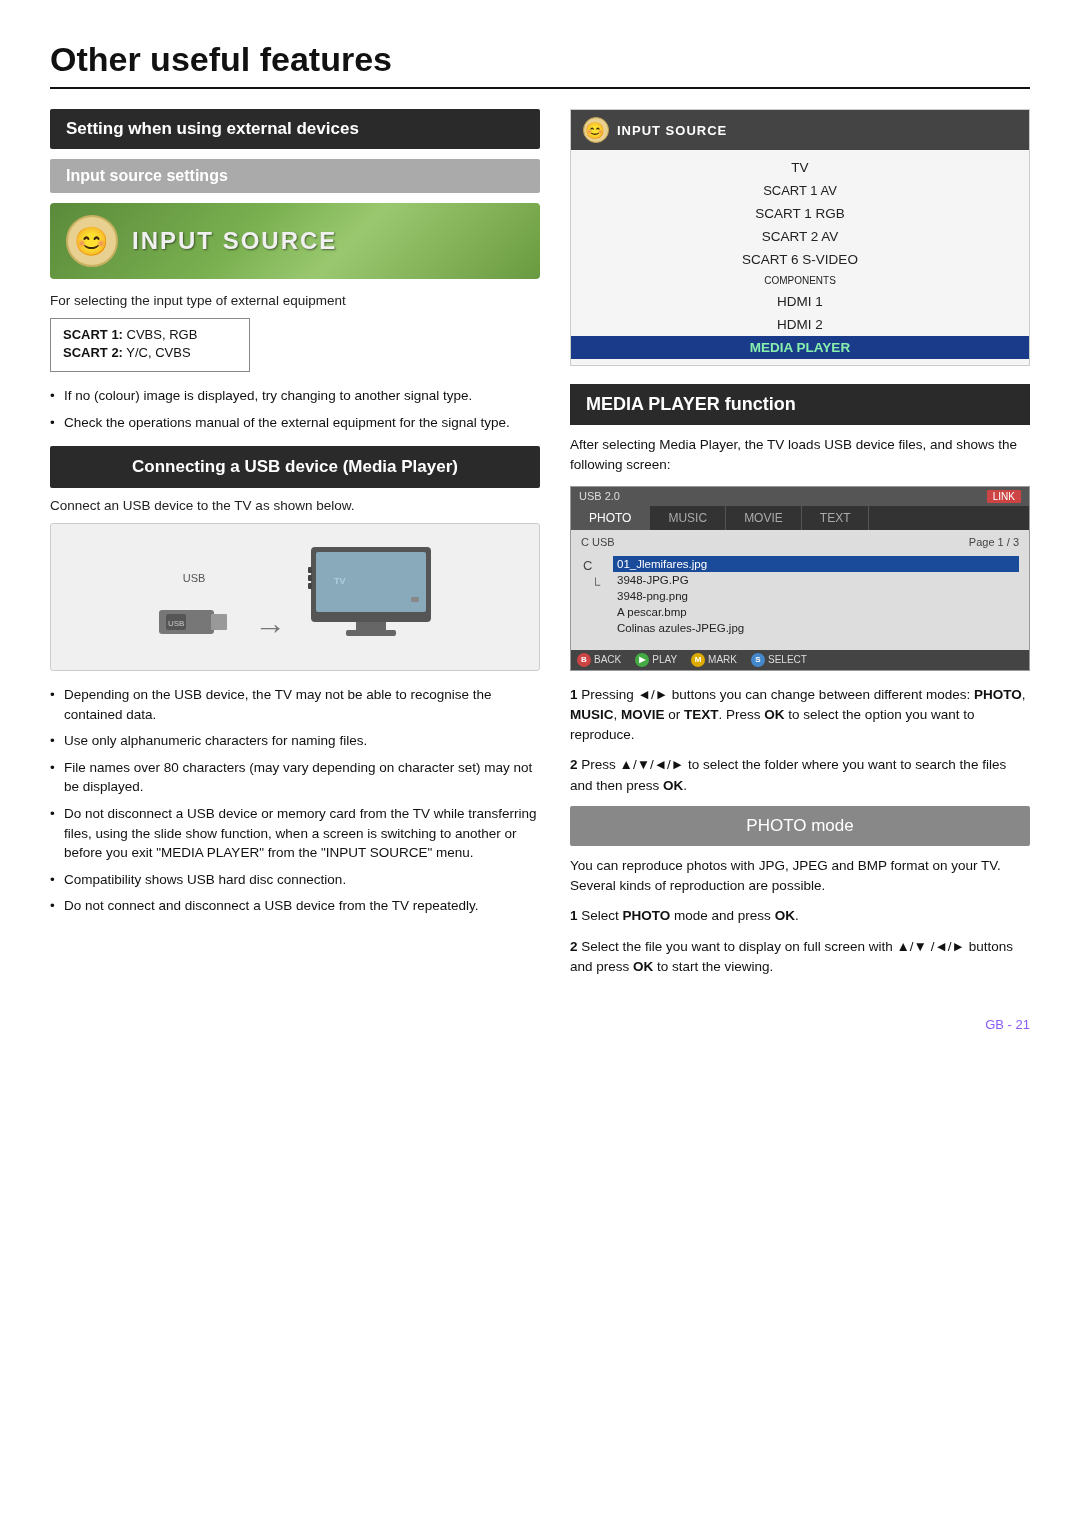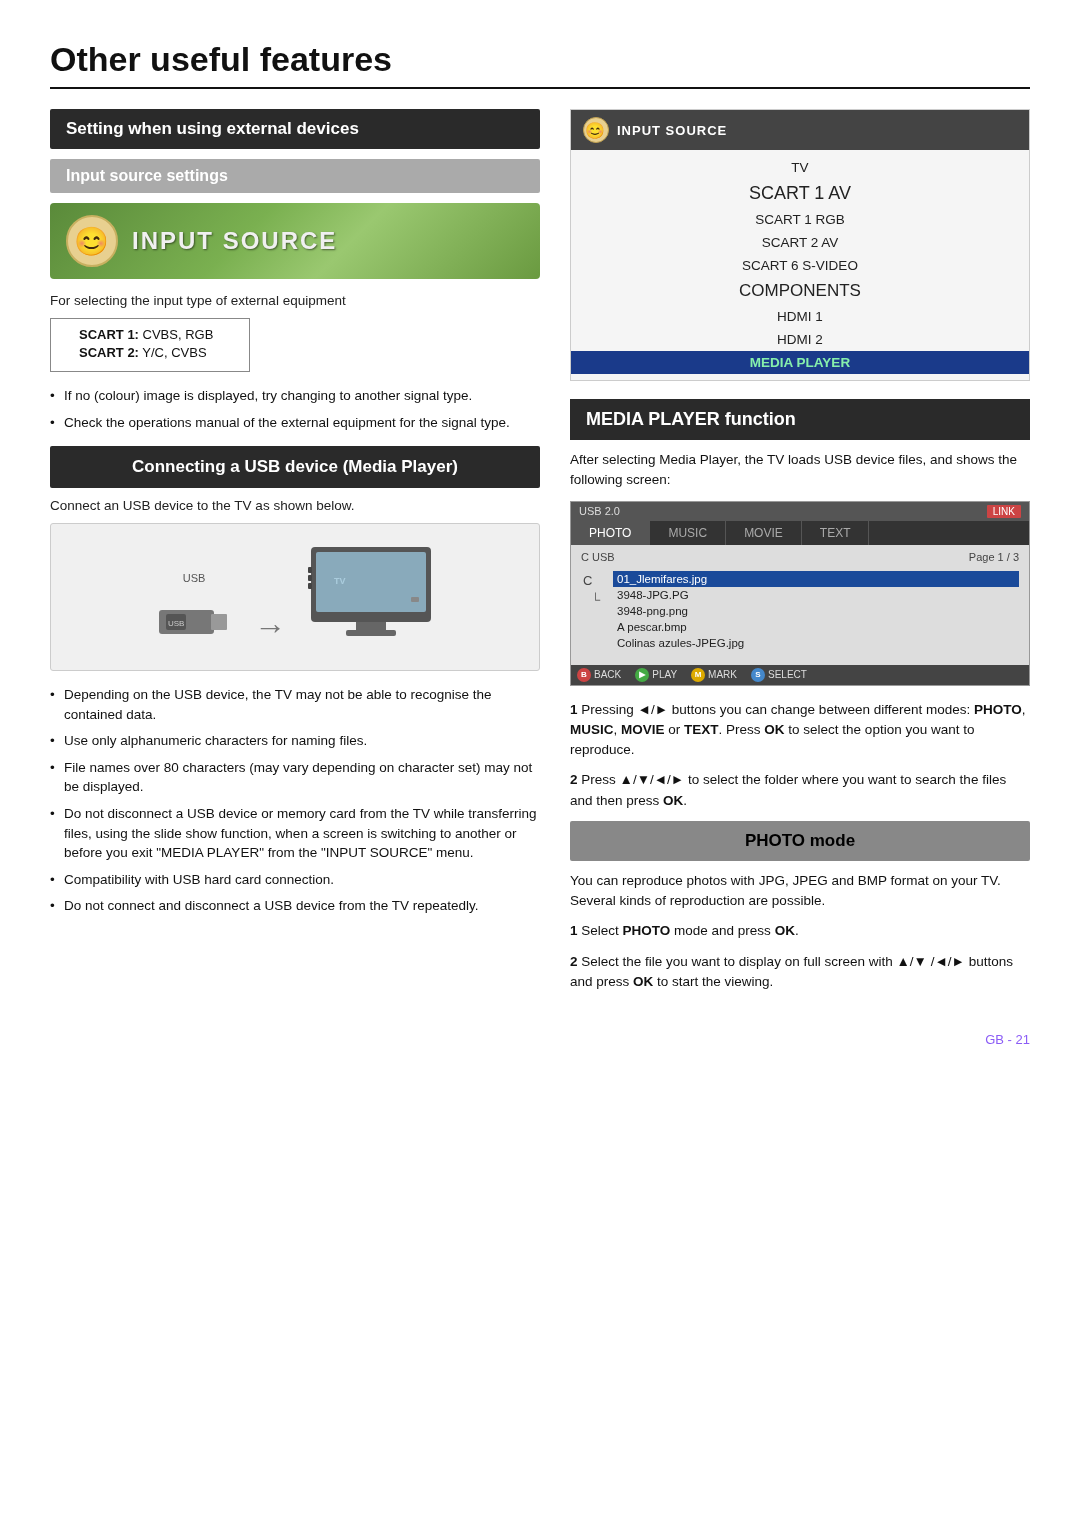--- a/index.html
+++ b/index.html
@@ -76,21 +76,21 @@
       color: #f0f0f0;
       letter-spacing: 2px;
       text-transform: uppercase;
       text-shadow: 1px 1px 2px rgba(0,0,0,0.5);
     }
 
     .small-text { font-size: 13.5px; color: #222; margin-bottom: 10px; }
 
     .scart-box {
       border: 1px solid #888;
-      padding: 8px 28px;
+      padding: 8px 12px;
       font-size: 13px;
       margin-bottom: 14px;
       display: inline-block;
       min-width: 200px;
     }
     .scart-box p { margin-bottom: 3px; }
     .scart-box strong { font-weight: bold; }
 
     .bullet-list { list-style: none; margin-bottom: 14px; }
     .bullet-list li {
@@ -233,25 +233,25 @@
       gap: 20px;
     }
 
     
     .body-text { font-size: 13.5px; line-height: 1.5; margin-bottom: 10px; }
     .body-text strong { font-weight: bold; }
 
     
     .photo-mode-header {
       background: #888;
-      color: #000000;
+      color: #ffffff;
       text-align: center;
       padding: 10px 16px;
       font-size: 17px;
-      font-weight: bold;
+      font-weight: normal;
       margin-bottom: 10px;
       border-radius: 2px;
     }
 
     
     .page-number {
       text-align: right;
       font-size: 13px;
       margin-top: 30px;
       color: #8b5cf6;
@@ -343,39 +343,39 @@
         </div>
       </div>
     </div>
 
     
     <ul class="bullet-list">
       <li>Depending on the USB device, the TV may not be able to recognise the contained data.</li>
       <li>Use only alphanumeric characters for naming files.</li>
       <li>File names over 80 characters (may vary depending on character set) may not be displayed.</li>
       <li>Do not disconnect a USB device or memory card from the TV while transferring files, using the slide show function, when a screen is switching to another or before you exit "MEDIA PLAYER" from the "INPUT SOURCE" menu.</li>
-      <li>Compatibility with USB hard card connection.</li>
+      <li>Compatibility shows USB hard disc connection.</li>
       <li>Do not connect and disconnect a USB device from the TV repeatedly.</li>
     </ul>
   </div>
 
   <div class="right-col">
 
     <div class="input-source-menu">
       <div class="menu-header">
         <div class="smiley-small">😊</div>
         <span>INPUT SOURCE</span>
       </div>
       <ul>
         <li style="text-align:center;padding:4px 12px;font-size:13.5px;">TV</li>
-        <li style="text-align:center;padding:4px 12px;font-size:18px;">SCART 1 AV</li>
+        <li style="text-align:center;padding:4px 12px;font-size:13px;">SCART 1 AV</li>
         <li style="text-align:center;padding:4px 12px;font-size:13.5px;">SCART 1 RGB</li>
         <li style="text-align:center;padding:4px 12px;font-size:13.5px;">SCART 2 AV</li>
         <li style="text-align:center;padding:4px 12px;font-size:13.5px;">SCART 6 S-VIDEO</li>
-        <li style="text-align:center;padding:4px 12px;font-size:17px;">COMPONENTS</li>
+        <li style="text-align:center;padding:4px 12px;font-size:10px;">COMPONENTS</li>
         <li style="text-align:center;padding:4px 12px;font-size:13.5px;">HDMI 1</li>
         <li style="text-align:center;padding:4px 12px;font-size:13.5px;">HDMI 2</li>
         <li class="active" style="text-align:center;padding:4px 12px;font-size:13.5px;background:#1a3a8a;color:#86efac;font-weight:bold;">MEDIA PLAYER</li>
       </ul>
     </div>
 
     <div class="media-player-header">MEDIA PLAYER function</div>
 
     <p class="body-text">After selecting Media Player, the TV loads USB device files, and shows the following screen:</p>
 

